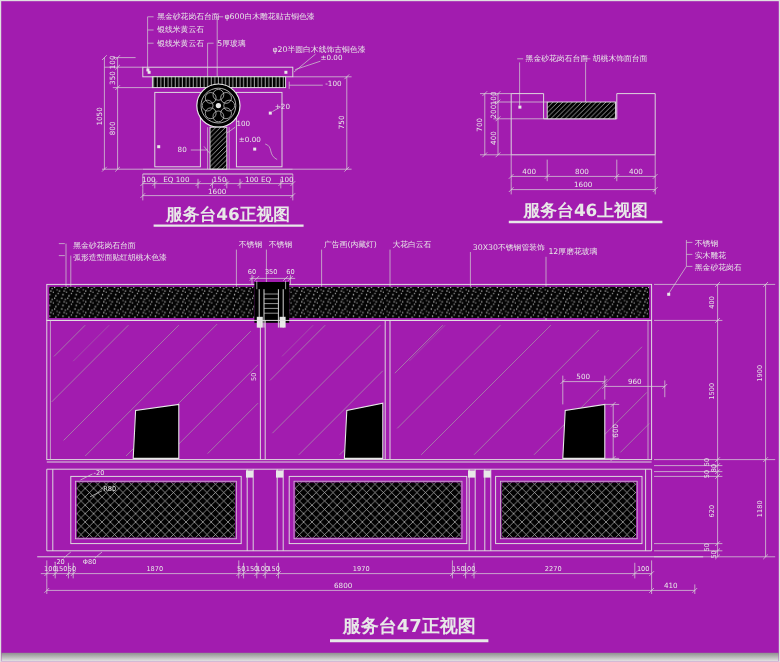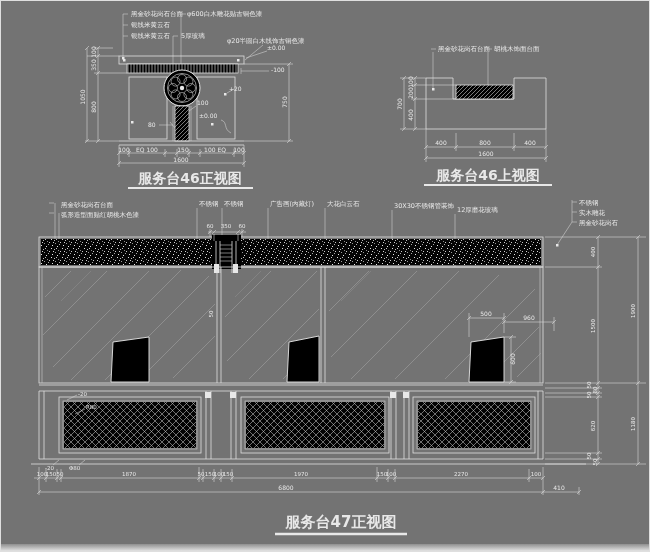--- a/index.html
+++ b/index.html
@@ -1,16 +1,16 @@
 <!DOCTYPE html>
 <html><head>
 <meta charset="utf-8">
 <style>
   html,body{margin:0;padding:0;background:#222;}
-  .stage{position:relative;width:650px;height:552px;background:#737373;border:1px solid #dfdfdf;box-sizing:border-box;overflow:hidden;font-family:"DejaVu Sans",sans-serif;}
+  .stage{position:relative;width:650px;height:552px;background:#a21caf;border:1px solid #dfdfdf;box-sizing:border-box;overflow:hidden;font-family:"DejaVu Sans",sans-serif;}
   .stage svg{position:absolute;left:0;top:0;}
   .bottom-strip{position:absolute;left:0;bottom:0;width:100%;height:7px;background:linear-gradient(to bottom,#8f8f8f,#e2e2e2);}
   text{fill:#e8e8e8;font-family:"DejaVu Sans",sans-serif;}
   .lbl{font-size:6.5px;}
   .dim{font-size:6px;}
   .dimsm{font-size:5.5px;}
   .ttl{font-size:14px;font-weight:bold;}
   .ttl2{font-size:15px;font-weight:bold;}
   .ln{stroke:#e0e0e0;stroke-width:0.8;fill:none;}
   .thin{stroke:#cfcfcf;stroke-width:0.6;fill:none;}

